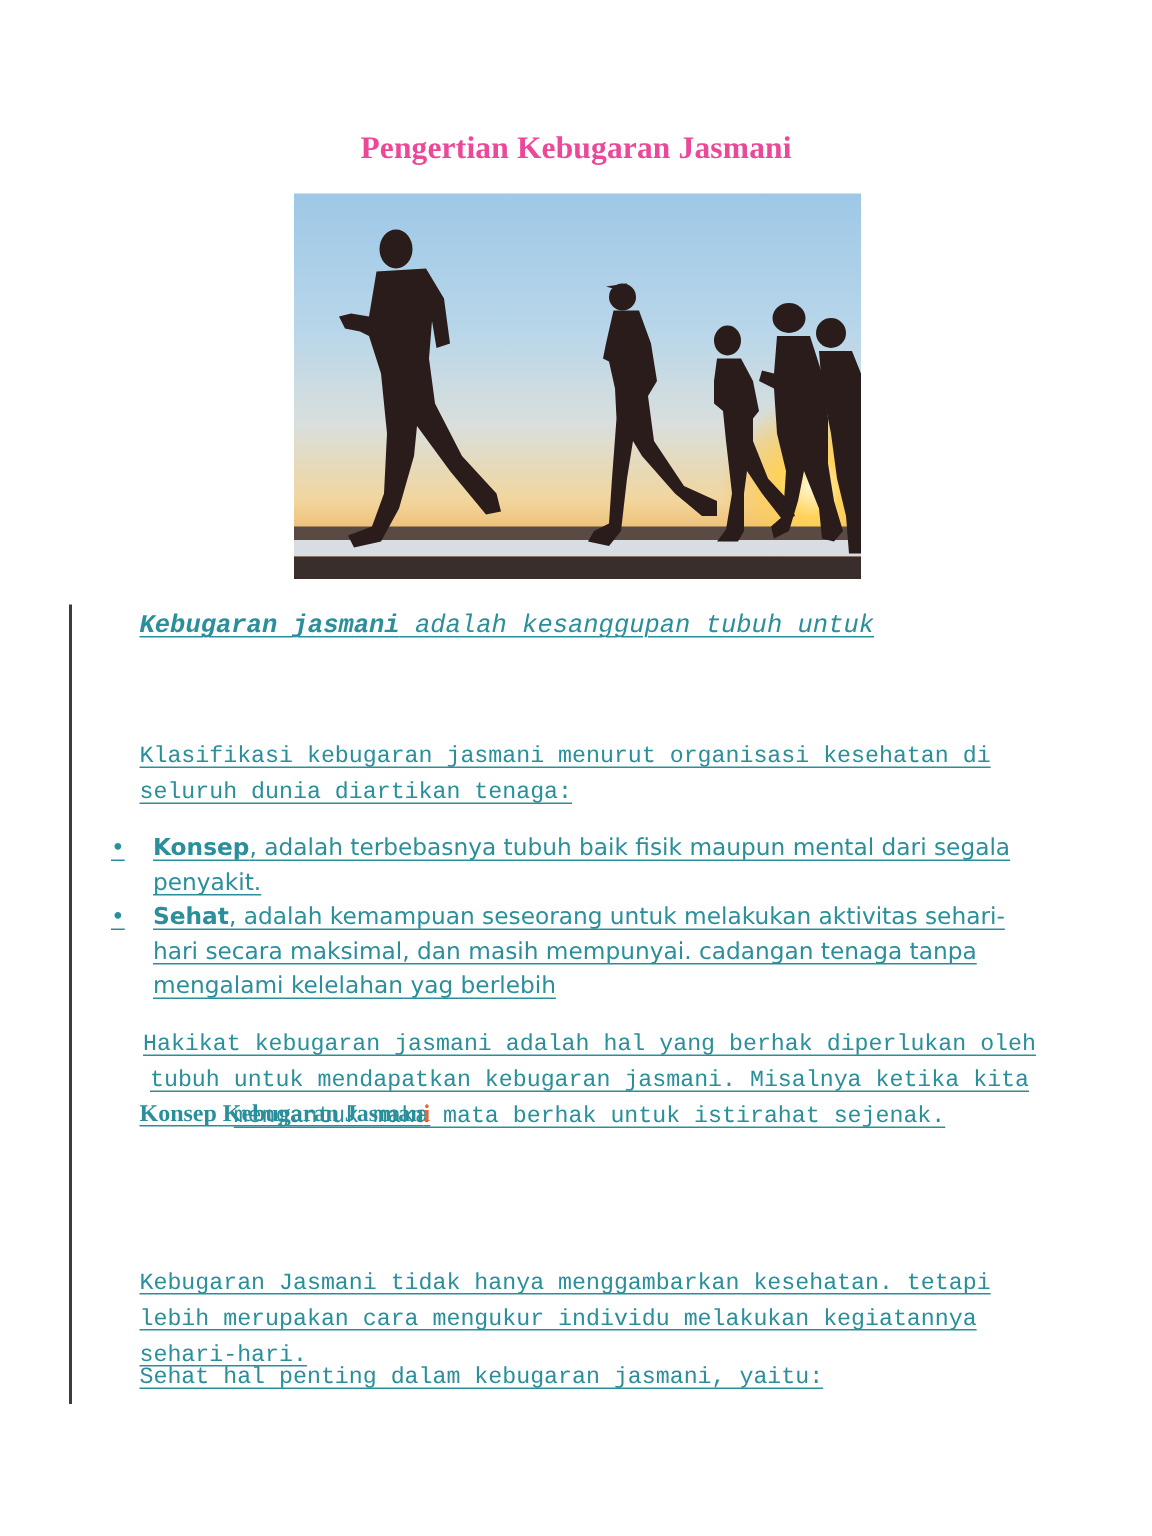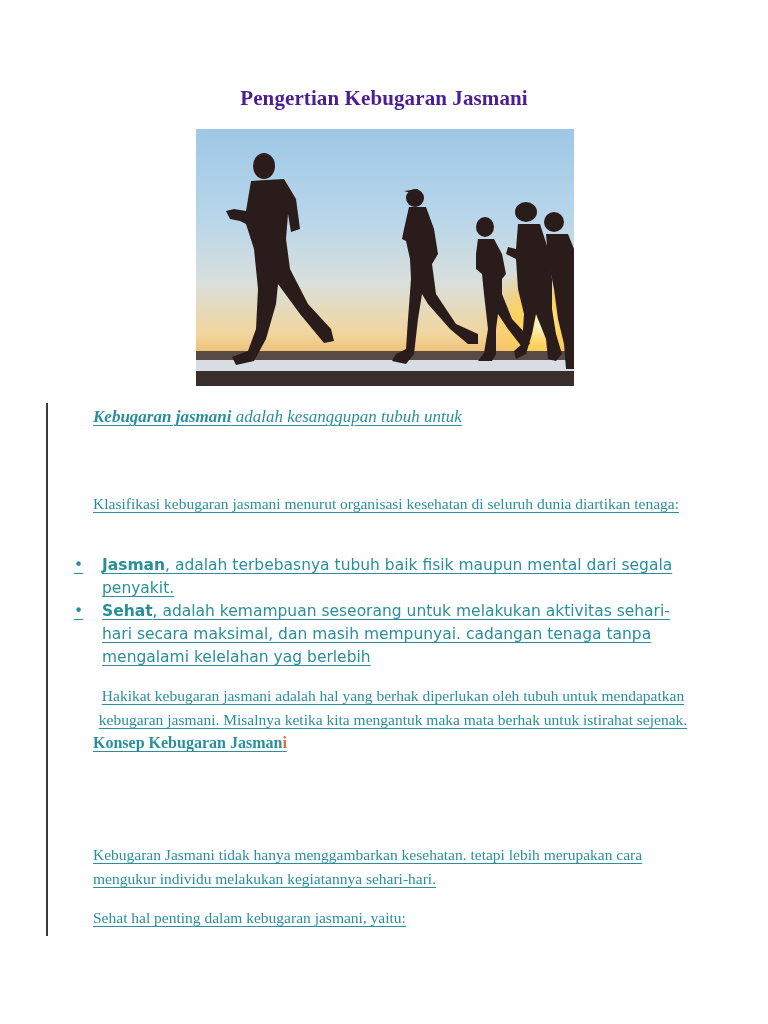--- a/index.html
+++ b/index.html
@@ -3,33 +3,33 @@
   <meta charset="utf-8">
   <style>
     html, body { margin: 0; padding: 0; }
     body {
       width: 768px; height: 1024px; background: #ffffff; position: relative; overflow: hidden;
       font-family: "DejaVu Sans", sans-serif;
     }
     .title {
       position: absolute; left: 0; width: 768px; top: 86px; text-align: center;
       font-family: "Liberation Serif", serif; font-weight: bold; font-size: 21px;
-      color: #4c1d95; letter-spacing: 0.1px;
+      color: #ec4899; letter-spacing: 0.1px;
     }
     .photo {
       position: absolute; left: 196px; top: 129px; width: 378px; height: 257px; overflow: hidden;
       background: linear-gradient(180deg, #9ec8e6 0%, #b8d6ea 35%, #d9dfdc 60%, #f2d59c 80%, #e9b15c 92%, #6a4e3c 100%);
     }
     .photo svg { display: block; }
     .vbar {
       position: absolute; left: 46px; top: 403px; width: 2px; height: 533px; background: #3c3c3c;
     }
     .content {
       position: absolute; left: 93px; width: 600px; color: #2a8f9a;
-      font-family: Liberation Serif, serif;
+      font-family: Liberation Mono, monospace;
     }
     .u { text-decoration: underline; text-underline-offset: 3px; text-decoration-thickness: 1px; }
     .p1 { top: 405px; font-size: 15.5px; line-height: 24px; font-style: italic; }
     .p1 .lead { font-size: 17px; font-weight: bold; }
     .p1 .lead-rest { font-size: 17px; }
     .p2 { top: 492px; font-size: 15.5px; line-height: 24px; }
     .bullets { position: absolute; left: 74px; top: 554px; width: 620px; color: #2a8f9a; font-size: 15.5px; line-height: 23px; }
     .bullet-row { position: relative; padding-left: 28px; }
     .bullet-dot { position: absolute; left: 0; top: 0; width: 28px; }
     .bullet-row b { font-weight: bold; }
@@ -87,21 +87,21 @@
   <span class="u lead">Kebugaran jasmani</span><span class="u lead-rest"> adalah kesanggupan tubuh untuk</span><br>
 </div>
 
 <div class="content p2">
   <span class="u">Klasifikasi kebugaran jasmani menurut organisasi kesehatan di seluruh dunia diartikan tenaga:</span>
 </div>
 
 <div class="bullets">
   <div class="bullet-row">
     <span class="bullet-dot u">•</span>
-    <span class="u"><b>Jasman</b><span>, adalah terbebasnya tubuh baik fisik maupun mental dari segala penyakit.</span></span>
+    <span class="u"><b>Konsep</b><span>, adalah terbebasnya tubuh baik fisik maupun mental dari segala penyakit.</span></span>
   </div>
   <div class="bullet-row">
     <span class="bullet-dot u">•</span>
     <span class="u"><b>Sehat</b><span>, adalah kemampuan seseorang untuk melakukan aktivitas sehari-hari secara maksimal, dan masih mempunyai. cadangan tenaga tanpa mengalami kelelahan yag berlebih</span></span>
   </div>
 </div>
 
 <div class="content p3">
   <span class="u">Hakikat kebugaran jasmani adalah hal yang berhak diperlukan oleh tubuh untuk mendapatkan kebugaran jasmani. Misalnya ketika kita mengantuk maka mata berhak untuk istirahat sejenak.</span>
 </div>

